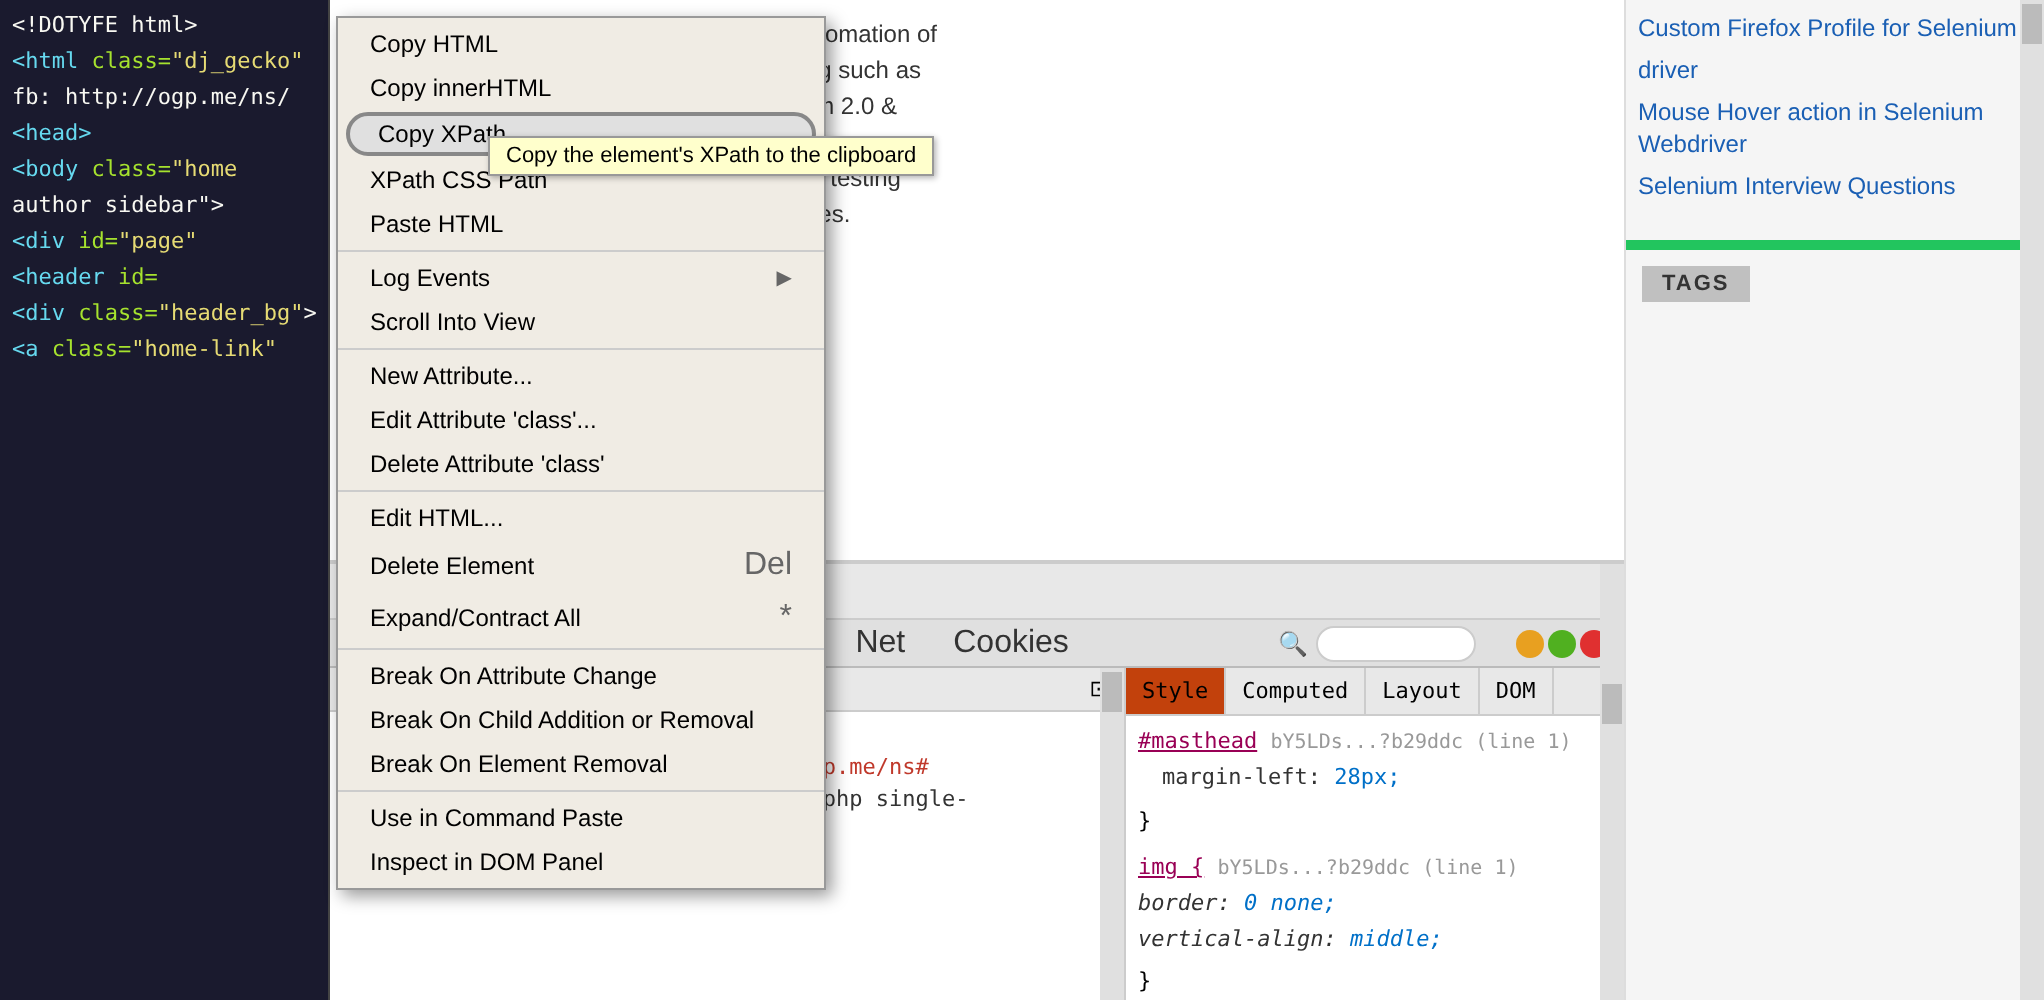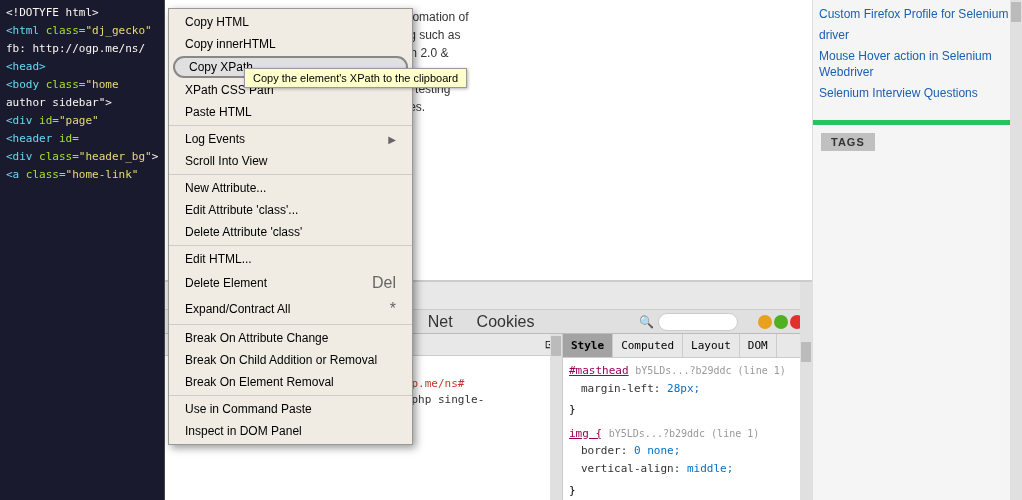--- a/index.html
+++ b/index.html
@@ -288,22 +288,22 @@
     .style-tab {
       padding: 2px 8px;
       font-size: 11px;
       cursor: pointer;
       border-right: 1px solid #ccc;
       display: flex;
       align-items: center;
     }
 
     .style-tab.active {
-      background: #a3a3a3;
-      font-weight: bold;
+      background: #c2410c;
+      font-weight: normal;
       text-align: right;
     }
 
     .style-content {
       padding: 4px 6px;
       font-size: 11px;
       line-height: 1.6;
     }
 
     .style-selector {
@@ -466,21 +466,21 @@
             </div>
             <div style="margin-left:12px;">
               <span class="style-prop">margin-left:</span>
               <span class="style-val"> 28px;</span>
             </div>
             <div style="margin-top:4px;">}</div>
             <div style="margin-top:6px;">
               <span class="style-selector">img {</span>
               <span style="color:#999; font-size:10px;">   bY5LDs...?b29ddc (line 1)</span>
             </div>
-            <div style="margin-left:12px;">
+            <div style="font-style:italic;">
               <div>
                 <span class="style-prop">border:</span>
                 <span class="style-val"> 0 none;</span>
               </div>
               <div>
                 <span class="style-prop">vertical-align:</span>
                 <span class="style-val"> middle;</span>
               </div>
             </div>
             <div style="margin-top:4px;">}</div>

